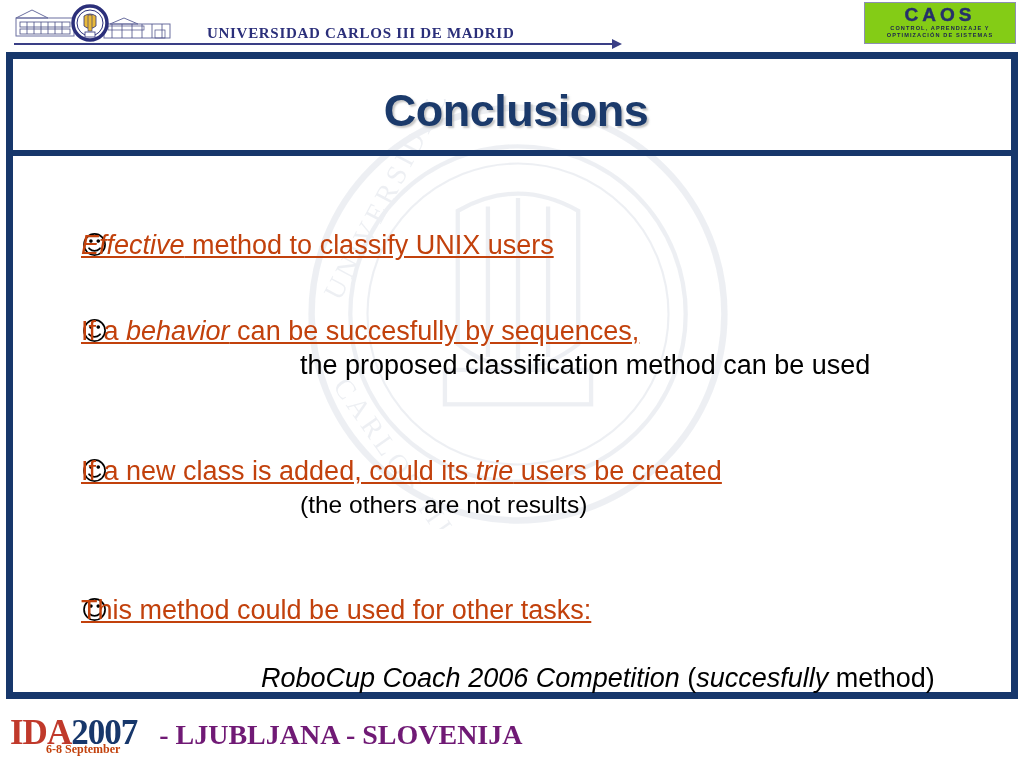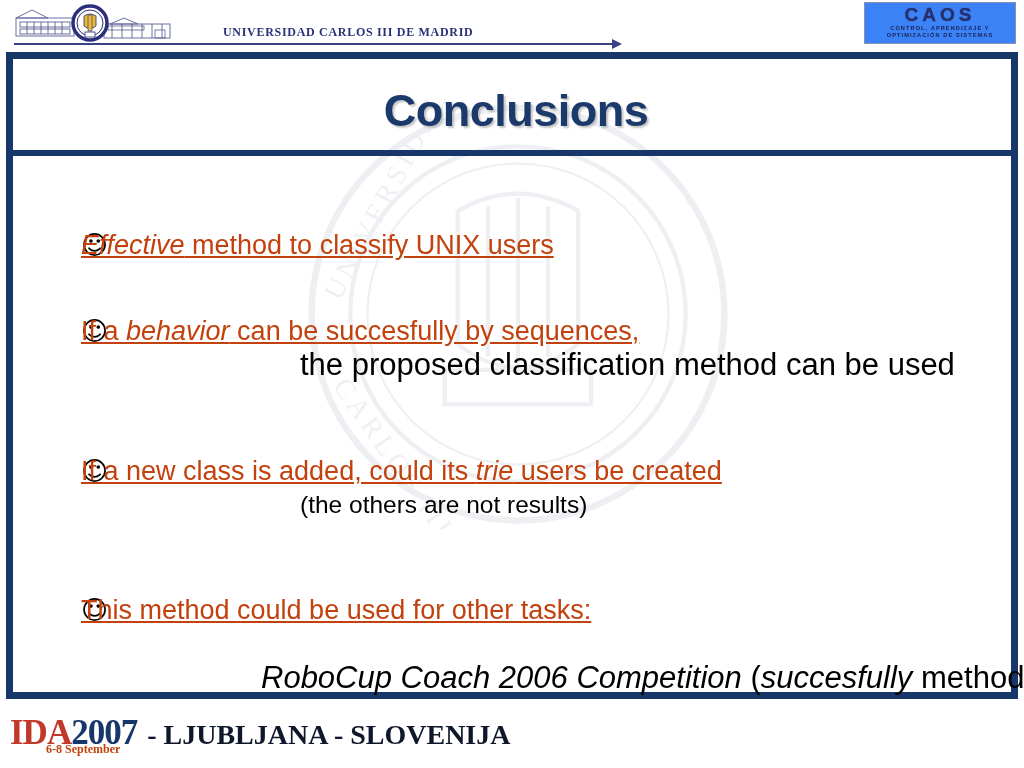--- a/index.html
+++ b/index.html
@@ -24,47 +24,46 @@
   }
   #uc3m-logo {
     position: absolute;
     left: 12px; top: 4px;
     width: 190px; height: 38px;
   }
   #uc3m-name {
     position: absolute;
     left: 207px; top: 25px;
     font-family: "Liberation Serif", serif;
-    font-size: 12px;
+    font-size: 15px;
     letter-spacing: 0.7px;
     color: #2b2f7a;
     font-weight: 700;
     white-space: nowrap;
-    margin-left: 16px;
   }
   #header-rule {
     position: absolute;
     left: 14px; top: 43px;
     width: 604px; height: 2px;
     background: #3a3f86;
   }
   #header-arrow {
     position: absolute;
     left: 612px; top: 39px;
     width: 0; height: 0;
     border-top: 5px solid transparent;
     border-bottom: 5px solid transparent;
     border-left: 10px solid #3a3f86;
   }
   #caos-logo {
     position: absolute;
     right: 8px; top: 2px;
     width: 152px; height: 42px;
     border: 1px solid #8d8fb3;
-    background: #3b82f6;
+    background: #84cc16;
     box-sizing: border-box;
     padding: 2px 0 0 0;
   }
   #caos-word {
     text-align: center;
     font-family: "Liberation Sans", sans-serif;
     font-weight: 700;
     font-size: 19px;
     letter-spacing: 4px;
     color: #26306b;
@@ -139,21 +138,21 @@
     color: #000000;
   }
   .btext {
     font-size: 27px;
     line-height: 34px;
     color: #c2410c;
     white-space: nowrap;
     text-decoration: underline;
   }
   .subline {
-    font-size: 31px;
+    font-size: 27px;
     line-height: 34px;
     color: #000000;
     white-space: nowrap;
   }
   .subline.small { font-size: 24.5px; }
   .ind1 { padding-left: 219px; }
   .ind2 { padding-left: 180px; }
   i { font-style: italic; }
 
   
@@ -172,22 +171,22 @@
   #ida-word {
     font-size: 35px; font-weight: 700; color: #c0392b;
     letter-spacing: -1px;
     text-align: center;
   }
   #ida-year {
     font-size: 35px; font-weight: 700; color: #17376b;
     letter-spacing: -1px; margin-left: 0;
   }
   #ida-place {
-    font-size: 28px; font-weight: 700; color: #0f172a;
-    letter-spacing: 0px; margin-left: 10px;
+    font-size: 28px; font-weight: 700; color: #701a75;
+    letter-spacing: 0px; margin-left: 22px;
   }
   #ida-date {
     position: absolute;
     left: 46px; top: 41px;
     font-family: "Liberation Serif", serif;
     font-size: 12px; font-weight: 700; color: #c2410c;
   }
 </style>
 </head>
 <body>

